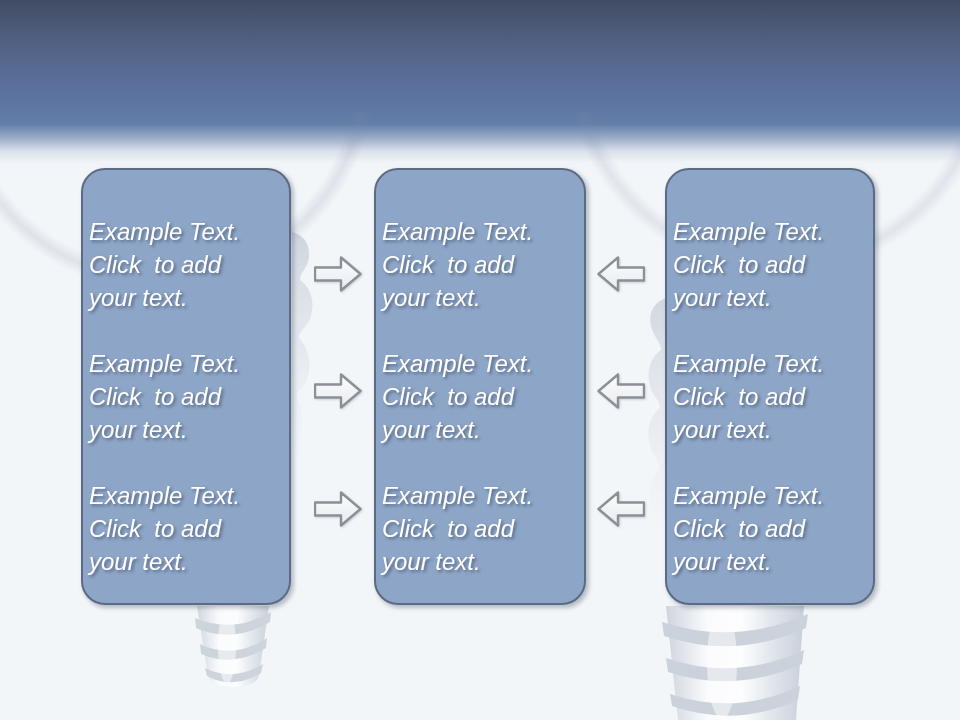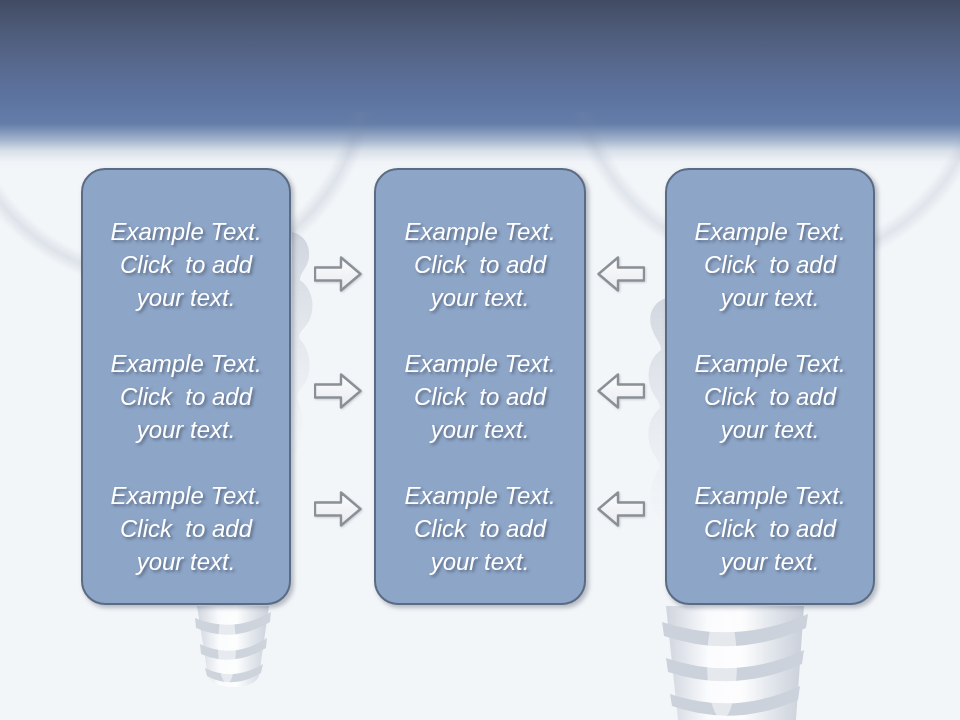--- a/index.html
+++ b/index.html
@@ -61,21 +61,21 @@
     display:flex; flex-direction:column; justify-content:flex-start;
     padding:45px 6px 0 6px; gap:33px;
   }
   .box-left   { left:81px; }
   .box-middle { left:374px; width:212px; }
   .box-right  { left:665px; }
   .para {
     color: var(--box-text,#ffffff);
     font-style: italic;
     font-size: 24px; line-height: 33px;
-    text-align:center; white-space:pre-wrap;
+    white-space:pre-wrap;
     text-shadow: 2px 2px 3px rgba(50,60,80,0.55);
     cursor: text;
   }
 
   
   .arrow { position:absolute; z-index:4; filter: drop-shadow(1px 1.5px 1px rgba(80,90,110,0.25)); }
   .arrow polygon {
     fill: url(#arrowFill);
     stroke: var(--arrow-stroke,#8b9097);
     stroke-width: 2.4;

